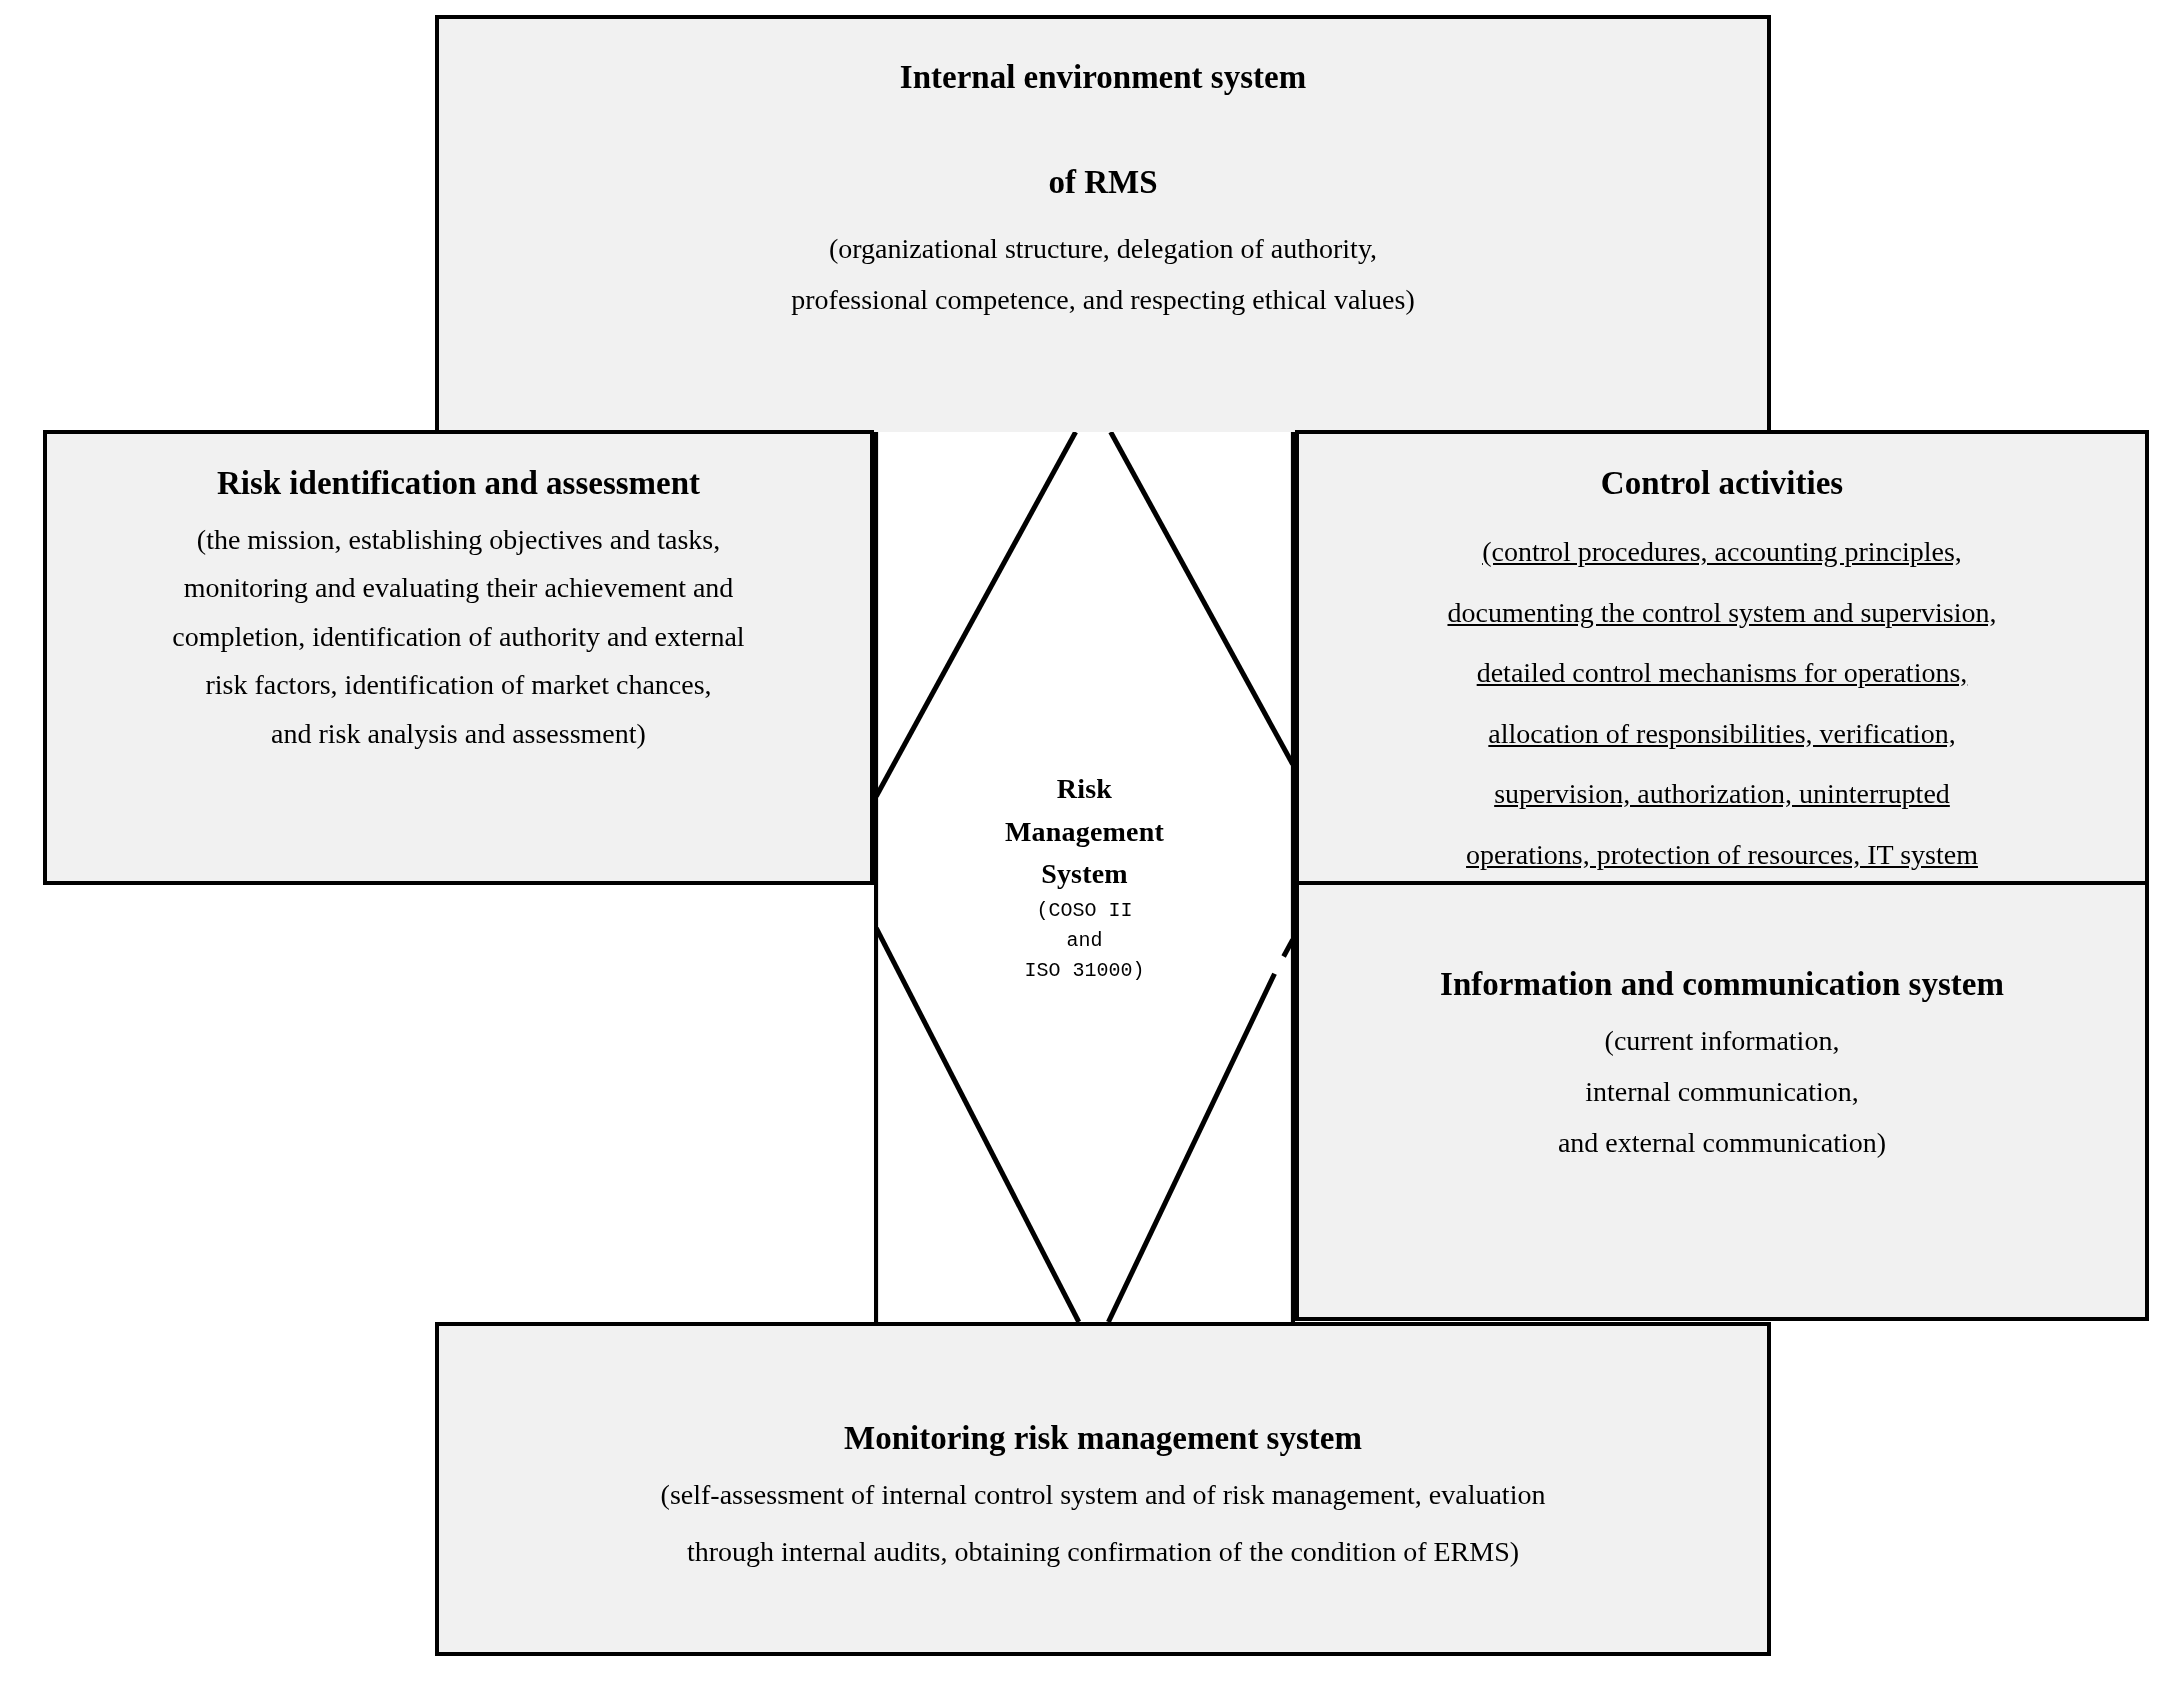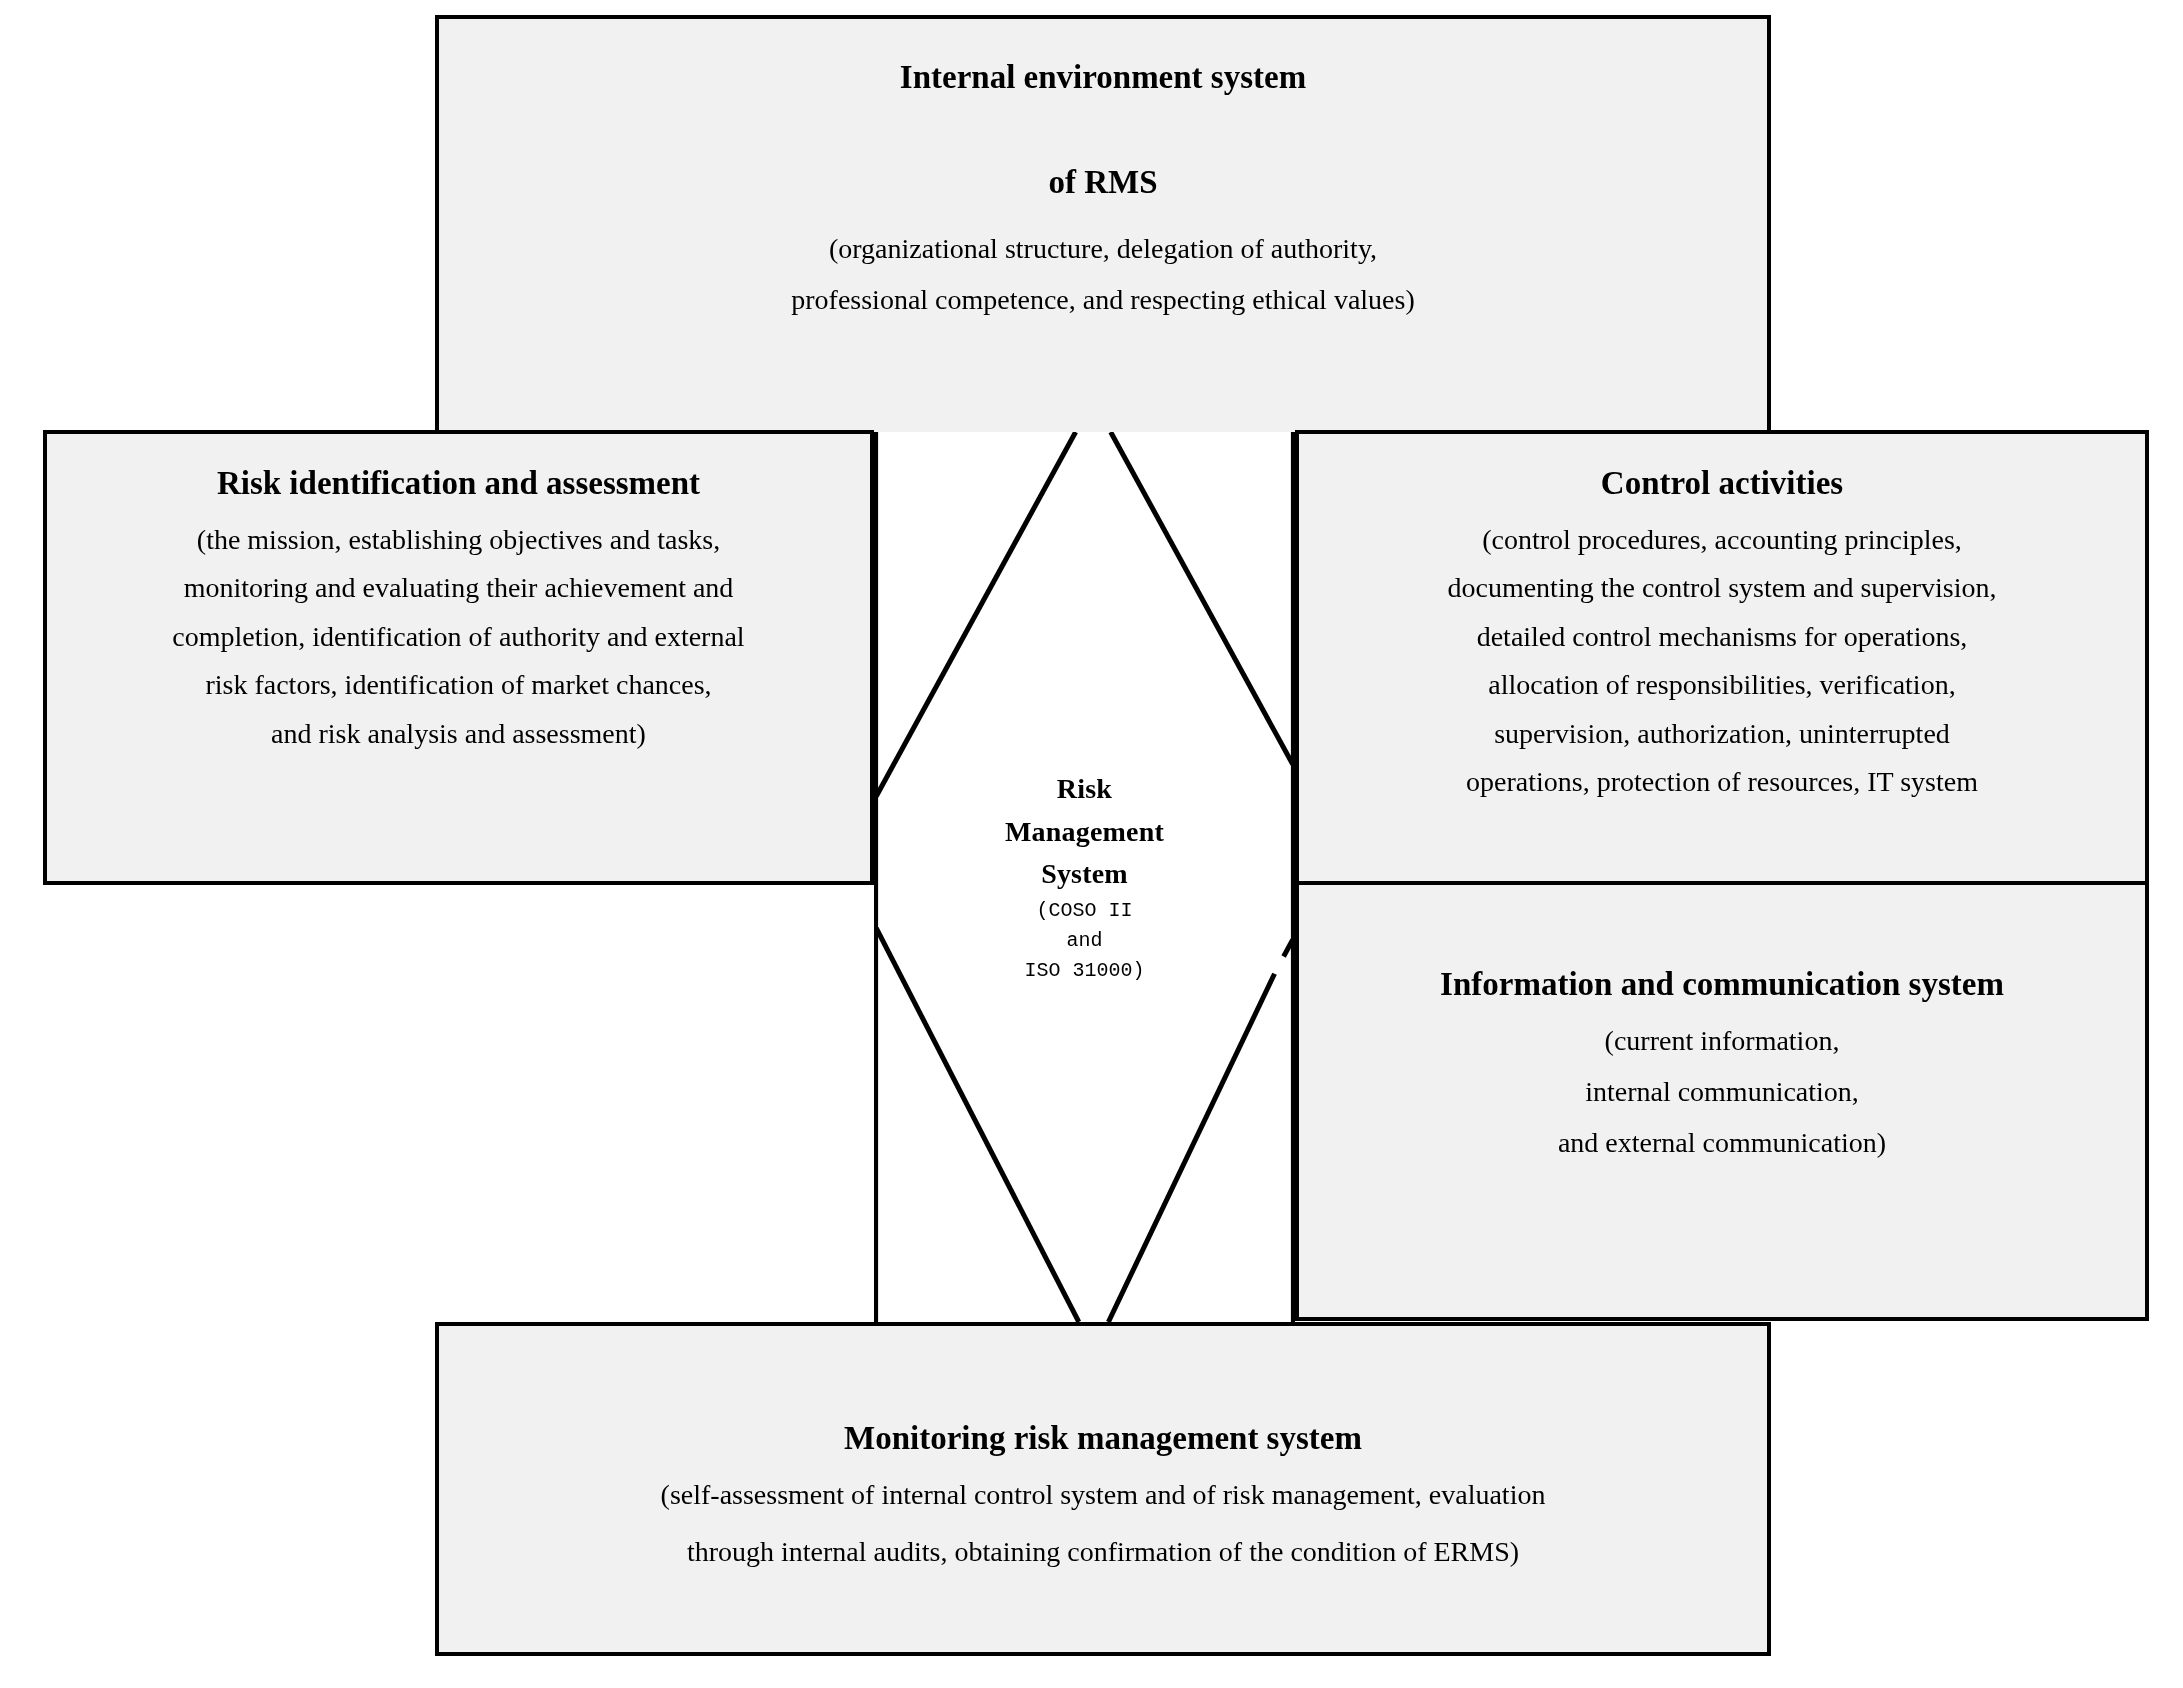--- a/index.html
+++ b/index.html
@@ -39,21 +39,21 @@
   
   #box-left-bottom{
     left:43px; top:885px; width:831px; height:436px;
     border-top:none;
     justify-content:flex-start;
     padding-top:73px;
   }
   
   #box-right-top{
     left:1295px; top:430px; width:854px; height:455px;
-    justify-content:flex-start;
+    justify-content:space-between;
     padding-top:23px;
   }
   
   #box-right-bottom{
     left:1295px; top:885px; width:854px; height:436px;
     border-top:none;
     justify-content:flex-start;
     padding-top:73px;
   }
   
@@ -112,21 +112,21 @@
   .line{
     font-weight:normal;
     font-size:28px;
     line-height:1.6;
     margin:0;
     white-space:nowrap;
   }
   .title-2{ margin-bottom:18px;margin-top:44px; }
   #box-top .line{ margin-bottom:6.4px; }
   #box-left-top .line{ margin-bottom:3.6px; }
-  #box-right-top .line{ margin-bottom:3.6px; }
+  #box-right-top .line{ margin-bottom:3.6px;text-decoration:underline; }
   #box-left-bottom .line{ margin-bottom:6.4px; }
   #box-right-bottom .line{ margin-bottom:6.4px;text-align:center; }
   #box-bottom .line{ margin-bottom:12px; }
 </style>
 </head>
 <body>
 
 <div id="stage">
 
   <div class="box" id="box-top">

